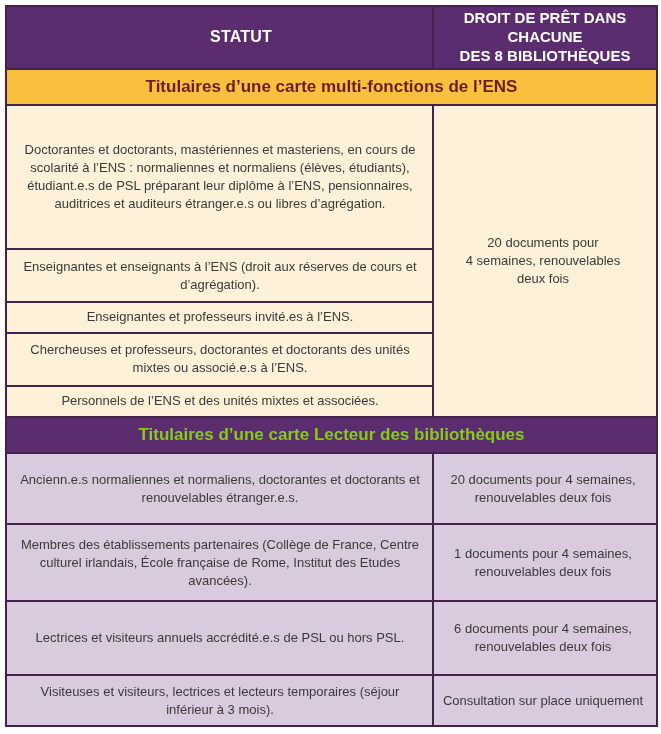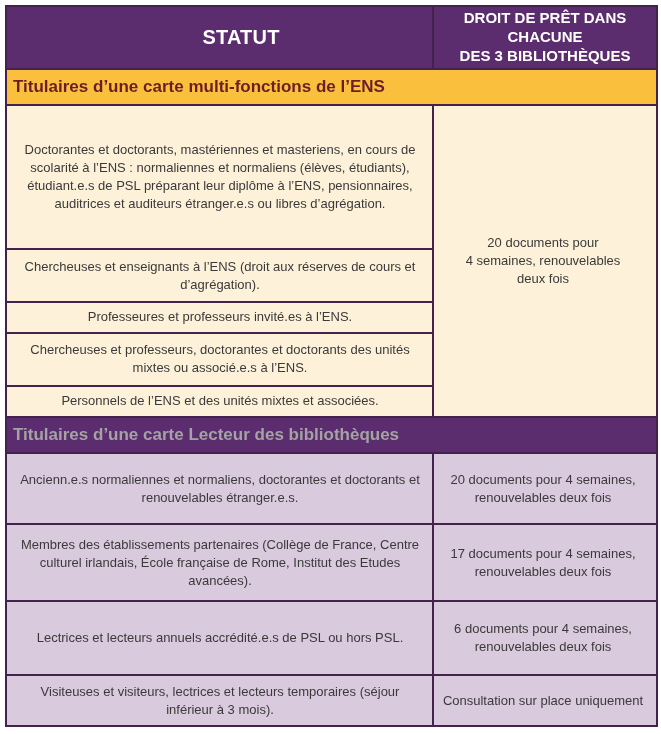--- a/index.html
+++ b/index.html
@@ -30,31 +30,32 @@
     vertical-align: middle;
   }
   
   tr.header-row th {
     background: #5c2d6e;
     color: #ffffff;
     font-weight: bold;
     text-align: center;
     height: 62px;
   }
-  th.th-statut { font-size: 20px; letter-spacing: 0.2px; padding-left: 44px; }
+  th.th-statut { font-size: 16px; letter-spacing: 0.2px; padding-left: 44px; }
   th.th-droit  { font-size: 15px; line-height: 1.25; white-space: pre-line; }
   
   tr.band td {
     font-weight: bold;
+    text-align: center;
     font-size: 17px;
     height: 36px;
     padding: 2px 6px;
   }
   tr.band-orange td { background: #fbbf3e; color: #6b1d28; }
-  tr.band-purple td { background: #5c2d6e; color: #a3a3a3; }
+  tr.band-purple td { background: #5c2d6e; color: #84cc16; }
   
   td.cell {
     font-size: 13px;
     line-height: 1.38;
     color: #3a3a3a;
     padding: 5px 10px 5px 11px;
     text-align: center;
   }
   tr.cream td.cell { background: #fdf2d9; }
   tr.lav td.cell   { background: #dacadd; }
@@ -78,60 +79,60 @@
   <table class="loan-table">
     <colgroup>
       <col class="col-statut">
       <col class="col-droit">
     </colgroup>
     <tbody>
       <tr class="header-row">
         <th class="th-statut">STATUT</th>
         <th class="th-droit pre">DROIT DE PRÊT DANS
 CHACUNE
-DES 3 BIBLIOTHÈQUES</th>
+DES 8 BIBLIOTHÈQUES</th>
       </tr>
 
       <tr class="band band-orange">
         <td colspan="2">Titulaires d’une carte multi-fonctions de l’ENS</td>
       </tr>
 
       <tr class="cream r1">
         <td class="cell">Doctorantes et doctorants, mastériennes et masteriens, en cours de scolarité à l’ENS : normaliennes et normaliens (élèves, étudiants), étudiant.e.s de PSL préparant leur diplôme à l’ENS, pensionnaires, auditrices et auditeurs étranger.e.s ou libres d’agrégation.</td>
         <td class="cell droit-cell pre" rowspan="5">20 documents pour
 4 semaines, renouvelables
 deux fois</td>
       </tr>
       <tr class="cream r2">
-        <td class="cell">Chercheuses et enseignants à l’ENS (droit aux réserves de cours et d’agrégation).</td>
+        <td class="cell">Enseignantes et enseignants à l’ENS (droit aux réserves de cours et d’agrégation).</td>
       </tr>
       <tr class="cream r3">
-        <td class="cell">Professeures et professeurs invité.es à l’ENS.</td>
+        <td class="cell">Enseignantes et professeurs invité.es à l’ENS.</td>
       </tr>
       <tr class="cream r4">
         <td class="cell">Chercheuses et professeurs, doctorantes et doctorants des unités mixtes ou associé.e.s à l’ENS.</td>
       </tr>
       <tr class="cream r5">
         <td class="cell">Personnels de l’ENS et des unités mixtes et associées.</td>
       </tr>
 
       <tr class="band band-purple">
         <td colspan="2">Titulaires d’une carte Lecteur des bibliothèques</td>
       </tr>
 
       <tr class="lav s2r1">
         <td class="cell">Ancienn.e.s normaliennes et normaliens, doctorantes et doctorants et renouvelables étranger.e.s.</td>
         <td class="cell droit-cell">20 documents pour 4 semaines, renouvelables deux fois</td>
       </tr>
       <tr class="lav s2r2">
         <td class="cell">Membres des établissements partenaires (Collège de France, Centre culturel irlandais, École française de Rome, Institut des Etudes avancées).</td>
-        <td class="cell droit-cell">17 documents pour 4 semaines, renouvelables deux fois</td>
+        <td class="cell droit-cell">1 documents pour 4 semaines, renouvelables deux fois</td>
       </tr>
       <tr class="lav s2r3">
-        <td class="cell">Lectrices et lecteurs annuels accrédité.e.s de PSL ou hors PSL.</td>
+        <td class="cell">Lectrices et visiteurs annuels accrédité.e.s de PSL ou hors PSL.</td>
         <td class="cell droit-cell">6 documents pour 4 semaines, renouvelables deux fois</td>
       </tr>
       <tr class="lav s2r4">
         <td class="cell">Visiteuses et visiteurs, lectrices et lecteurs temporaires (séjour inférieur à 3 mois).</td>
         <td class="cell droit-cell">Consultation sur place uniquement</td>
       </tr>
     </tbody>
   </table>
 </div>
 

